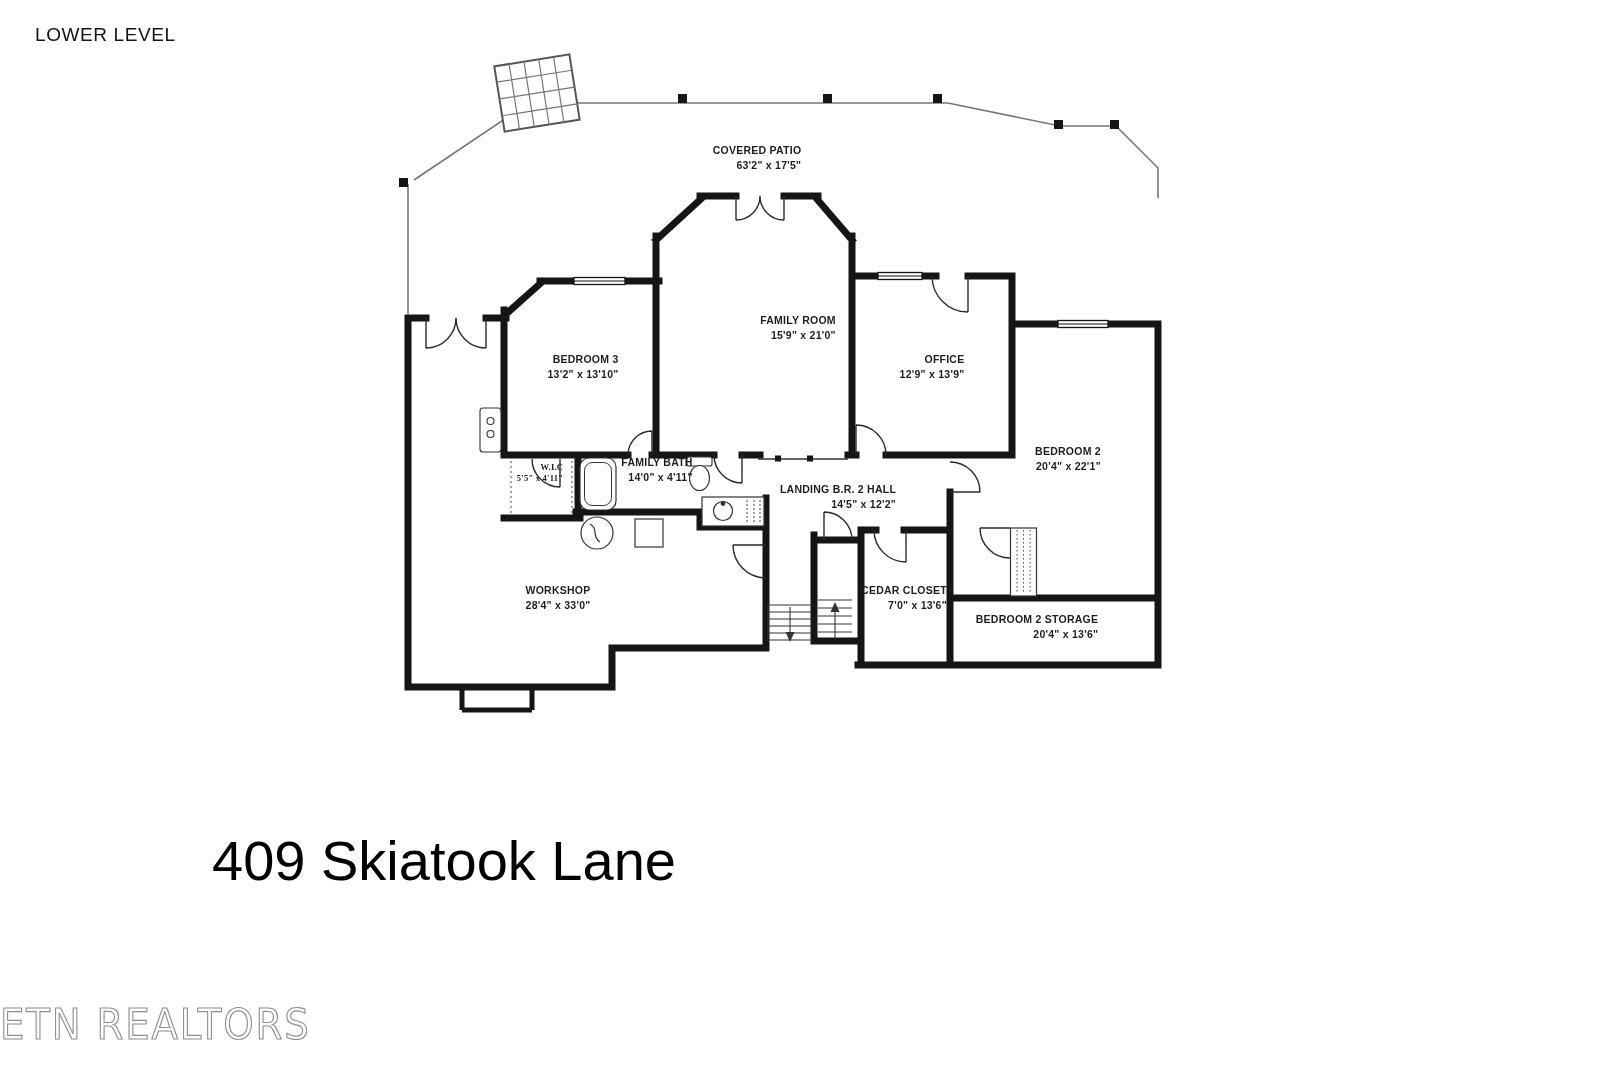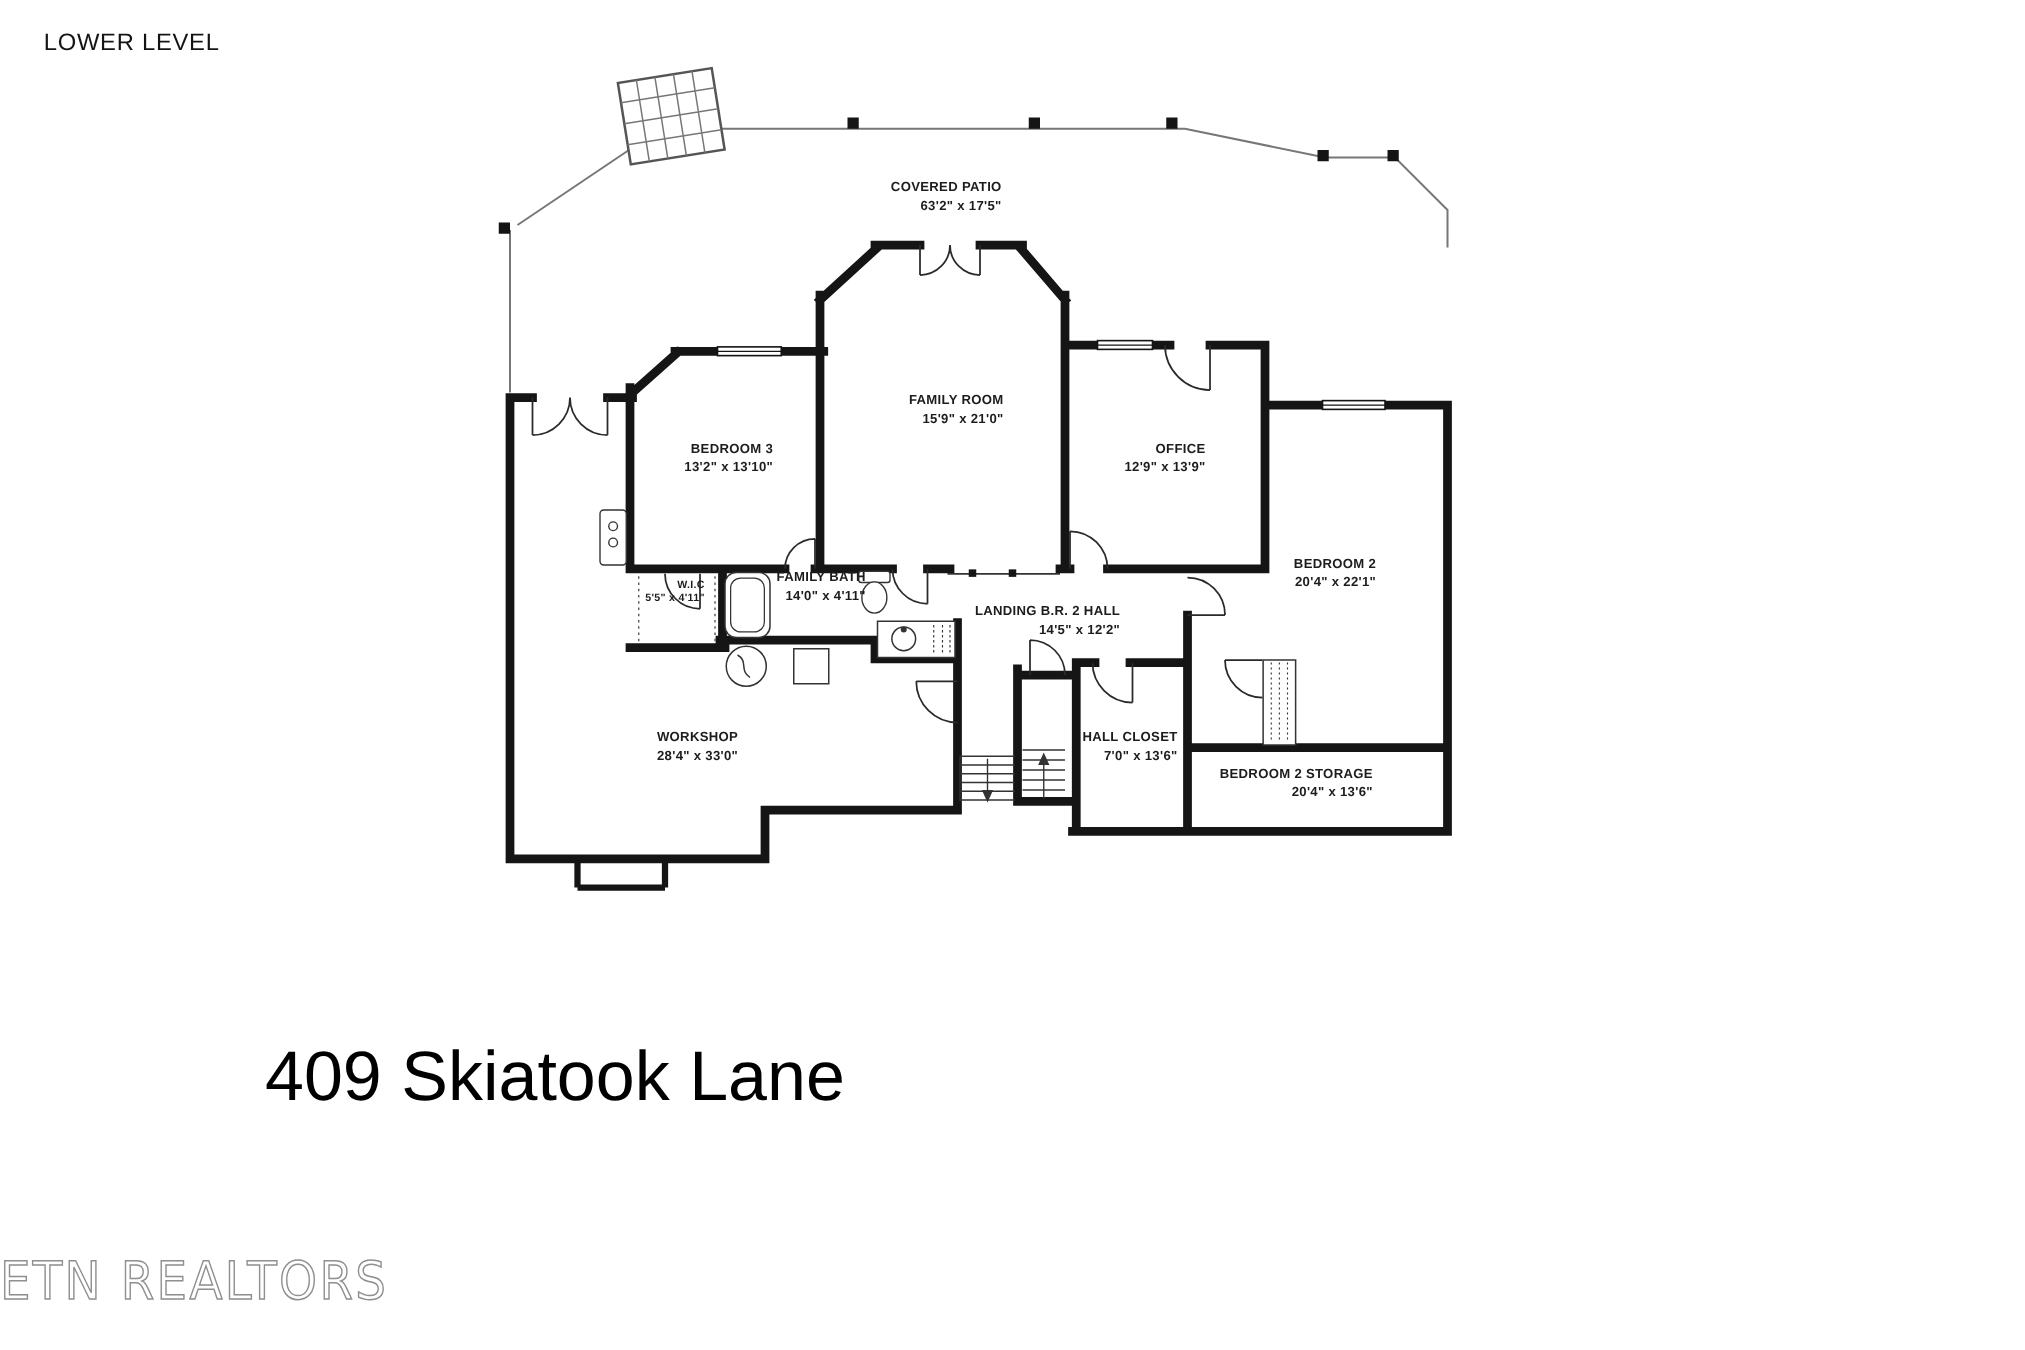--- a/index.html
+++ b/index.html
@@ -3,21 +3,21 @@
 <meta charset="utf-8">
 <style>
   html,body{margin:0;padding:0;background:#fff;}
   .canvas{position:relative;width:1336px;height:1080px;background:#ffffff;overflow:hidden;
           font-family:"Liberation Sans",sans-serif;color:#111;}
   .level-label{position:absolute;left:35px;top:24px;font-size:19px;letter-spacing:.6px;color:#141414;}
   .plan-svg{position:absolute;left:0;top:0;}
   .room-label{position:absolute;transform:translateX(-50%);text-align:right;white-space:nowrap;
               font-size:10.5px;font-weight:600;color:#1d1d1d;letter-spacing:.25px;line-height:1.45;}
   .room-label .dims{font-weight:600;}
-  .room-label.small{font-size:8.5px;line-height:1.3;}
+  .room-label.small{font-size:8.5px;line-height:1.3;font-family:Liberation Serif, serif;}
   .address{position:absolute;left:212px;top:828px;font-size:56px;color:#000;letter-spacing:0;}
   .disclaimer{position:absolute;left:200px;top:918px;font-size:15.5px;letter-spacing:.2px;color:#0c0c0c;}
   .watermark{position:absolute;left:0px;top:1000px;font-family:"DejaVu Sans",sans-serif;
              font-size:42px;letter-spacing:2px;color:transparent;
              -webkit-text-stroke:1.2px #8f8f8f;transform:scaleX(.92);transform-origin:left top;}
 </style>
 </head>
 <body>
 
 <div class="canvas">
@@ -135,21 +135,21 @@
     <g stroke="#333" stroke-width="1.2" fill="#fff">
       <rect x="1010.5" y="528" width="26" height="68"></rect>
       <path d="M1017 530 V594 M1023.5 530 V594 M1030 530 V594" stroke-width="0.9" stroke-dasharray="1.5 2.5" fill="none"></path>
     </g>
   </svg>
 
   <div class="room-label" style="left:757px;top:143px">
     <div>COVERED PATIO</div>
       <div class="dims">63'2" x 17'5"</div>
   </div>
-  <div class="room-label" style="left:765px;top:313px">
+  <div class="room-label" style="left:798px;top:313px">
     <div>FAMILY ROOM</div>
       <div class="dims">15'9" x 21'0"</div>
   </div>
   <div class="room-label" style="left:583px;top:352px">
     <div>BEDROOM 3</div>
       <div class="dims">13'2" x 13'10"</div>
   </div>
   <div class="room-label" style="left:932px;top:352px">
     <div>OFFICE</div>
       <div class="dims">12'9" x 13'9"</div>
@@ -164,21 +164,21 @@
   </div>
   <div class="room-label" style="left:657px;top:455px">
     <div>FAMILY BATH</div>
       <div class="dims">14'0" x 4'11"</div>
   </div>
   <div class="room-label" style="left:838px;top:482px">
     <div>LANDING B.R. 2 HALL</div>
       <div class="dims">14'5" x 12'2"</div>
   </div>
   <div class="room-label" style="left:904px;top:583px">
-    <div>HALL CLOSET</div>
+    <div>CEDAR CLOSET</div>
       <div class="dims">7'0" x 13'6"</div>
   </div>
   <div class="room-label" style="left:558px;top:583px">
     <div>WORKSHOP</div>
       <div class="dims">28'4" x 33'0"</div>
   </div>
   <div class="room-label" style="left:1037px;top:612px">
     <div>BEDROOM 2 STORAGE</div>
       <div class="dims">20'4" x 13'6"</div>
   </div>

